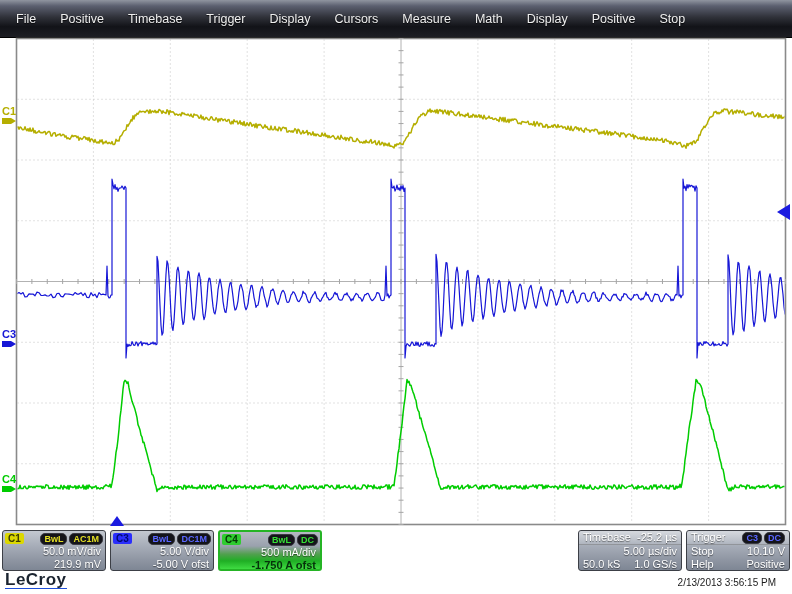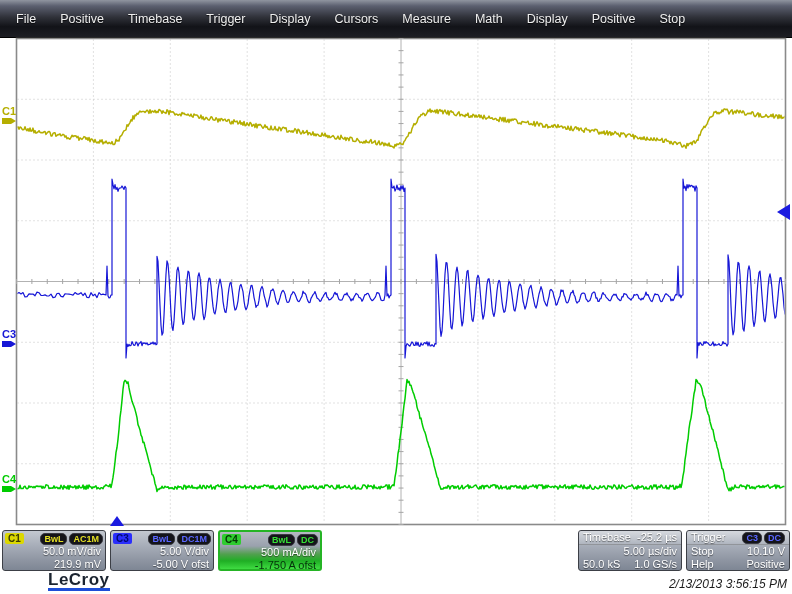--- a/index.html
+++ b/index.html
@@ -24,33 +24,33 @@
     text-shadow:0 1px 1px rgba(0,0,0,.55);overflow:hidden;}
   .descbox .row{height:13px;display:flex;align-items:center;}
   .row.right{justify-content:flex-end;padding-right:4px;}
   .row.split{justify-content:space-between;padding:0 4px;}
   .row.chiprow{padding:1px 2px 0 2px;gap:2px;}
   .spacer{flex:1;}
   .chanchip{padding:0 3px;border-radius:2px;font-weight:bold;font-size:10px;line-height:11px;
     text-shadow:none;}
   .badge{background:#14141a;border:1px solid #3a3a42;border-radius:5px;padding:0 3px;
     font-size:9px;font-weight:bold;line-height:10px;text-shadow:none;}
-  .offset-active{color:#05320a;font-weight:normal;text-shadow:none;}
+  .offset-active{color:#05320a;font-weight:bold;text-shadow:none;}
   #box-c4{background:linear-gradient(180deg,#b4b9c2 0%,#9aa1ad 38%,#51a04e 60%,#1fae24 78%,#3fdc42 100%);
     border:2px solid #25b425;}
 
   
   .descbox .row.hdr{background:linear-gradient(180deg,rgba(255,255,255,.30),rgba(255,255,255,.06));
     border-bottom:1px solid rgba(0,0,0,.25);}
   .trgbadges{display:flex;gap:2px;}
 
   
   .logo{position:absolute;left:5px;top:571px;font-size:17px;font-weight:bold;color:#1b2430;
-    letter-spacing:.5px;border-bottom:3px solid #1d4ed8;line-height:17px;margin-left:43px;}
-  .datetime{position:absolute;right:5px;top:577px;font-size:12px;color:#1c1c1c;font-style:italic;}
+    letter-spacing:.5px;border-bottom:1px solid #1d4ed8;line-height:17px;}
+  .datetime{position:absolute;right:16px;top:577px;font-size:10px;color:#1c1c1c;}
 </style>
 </head>
 <body>
 
 <div id="screen">
 
   <div class="menubar">
       <div class="menu-item">File</div>
       <div class="menu-item">Positive</div>
       <div class="menu-item">Timebase</div>

